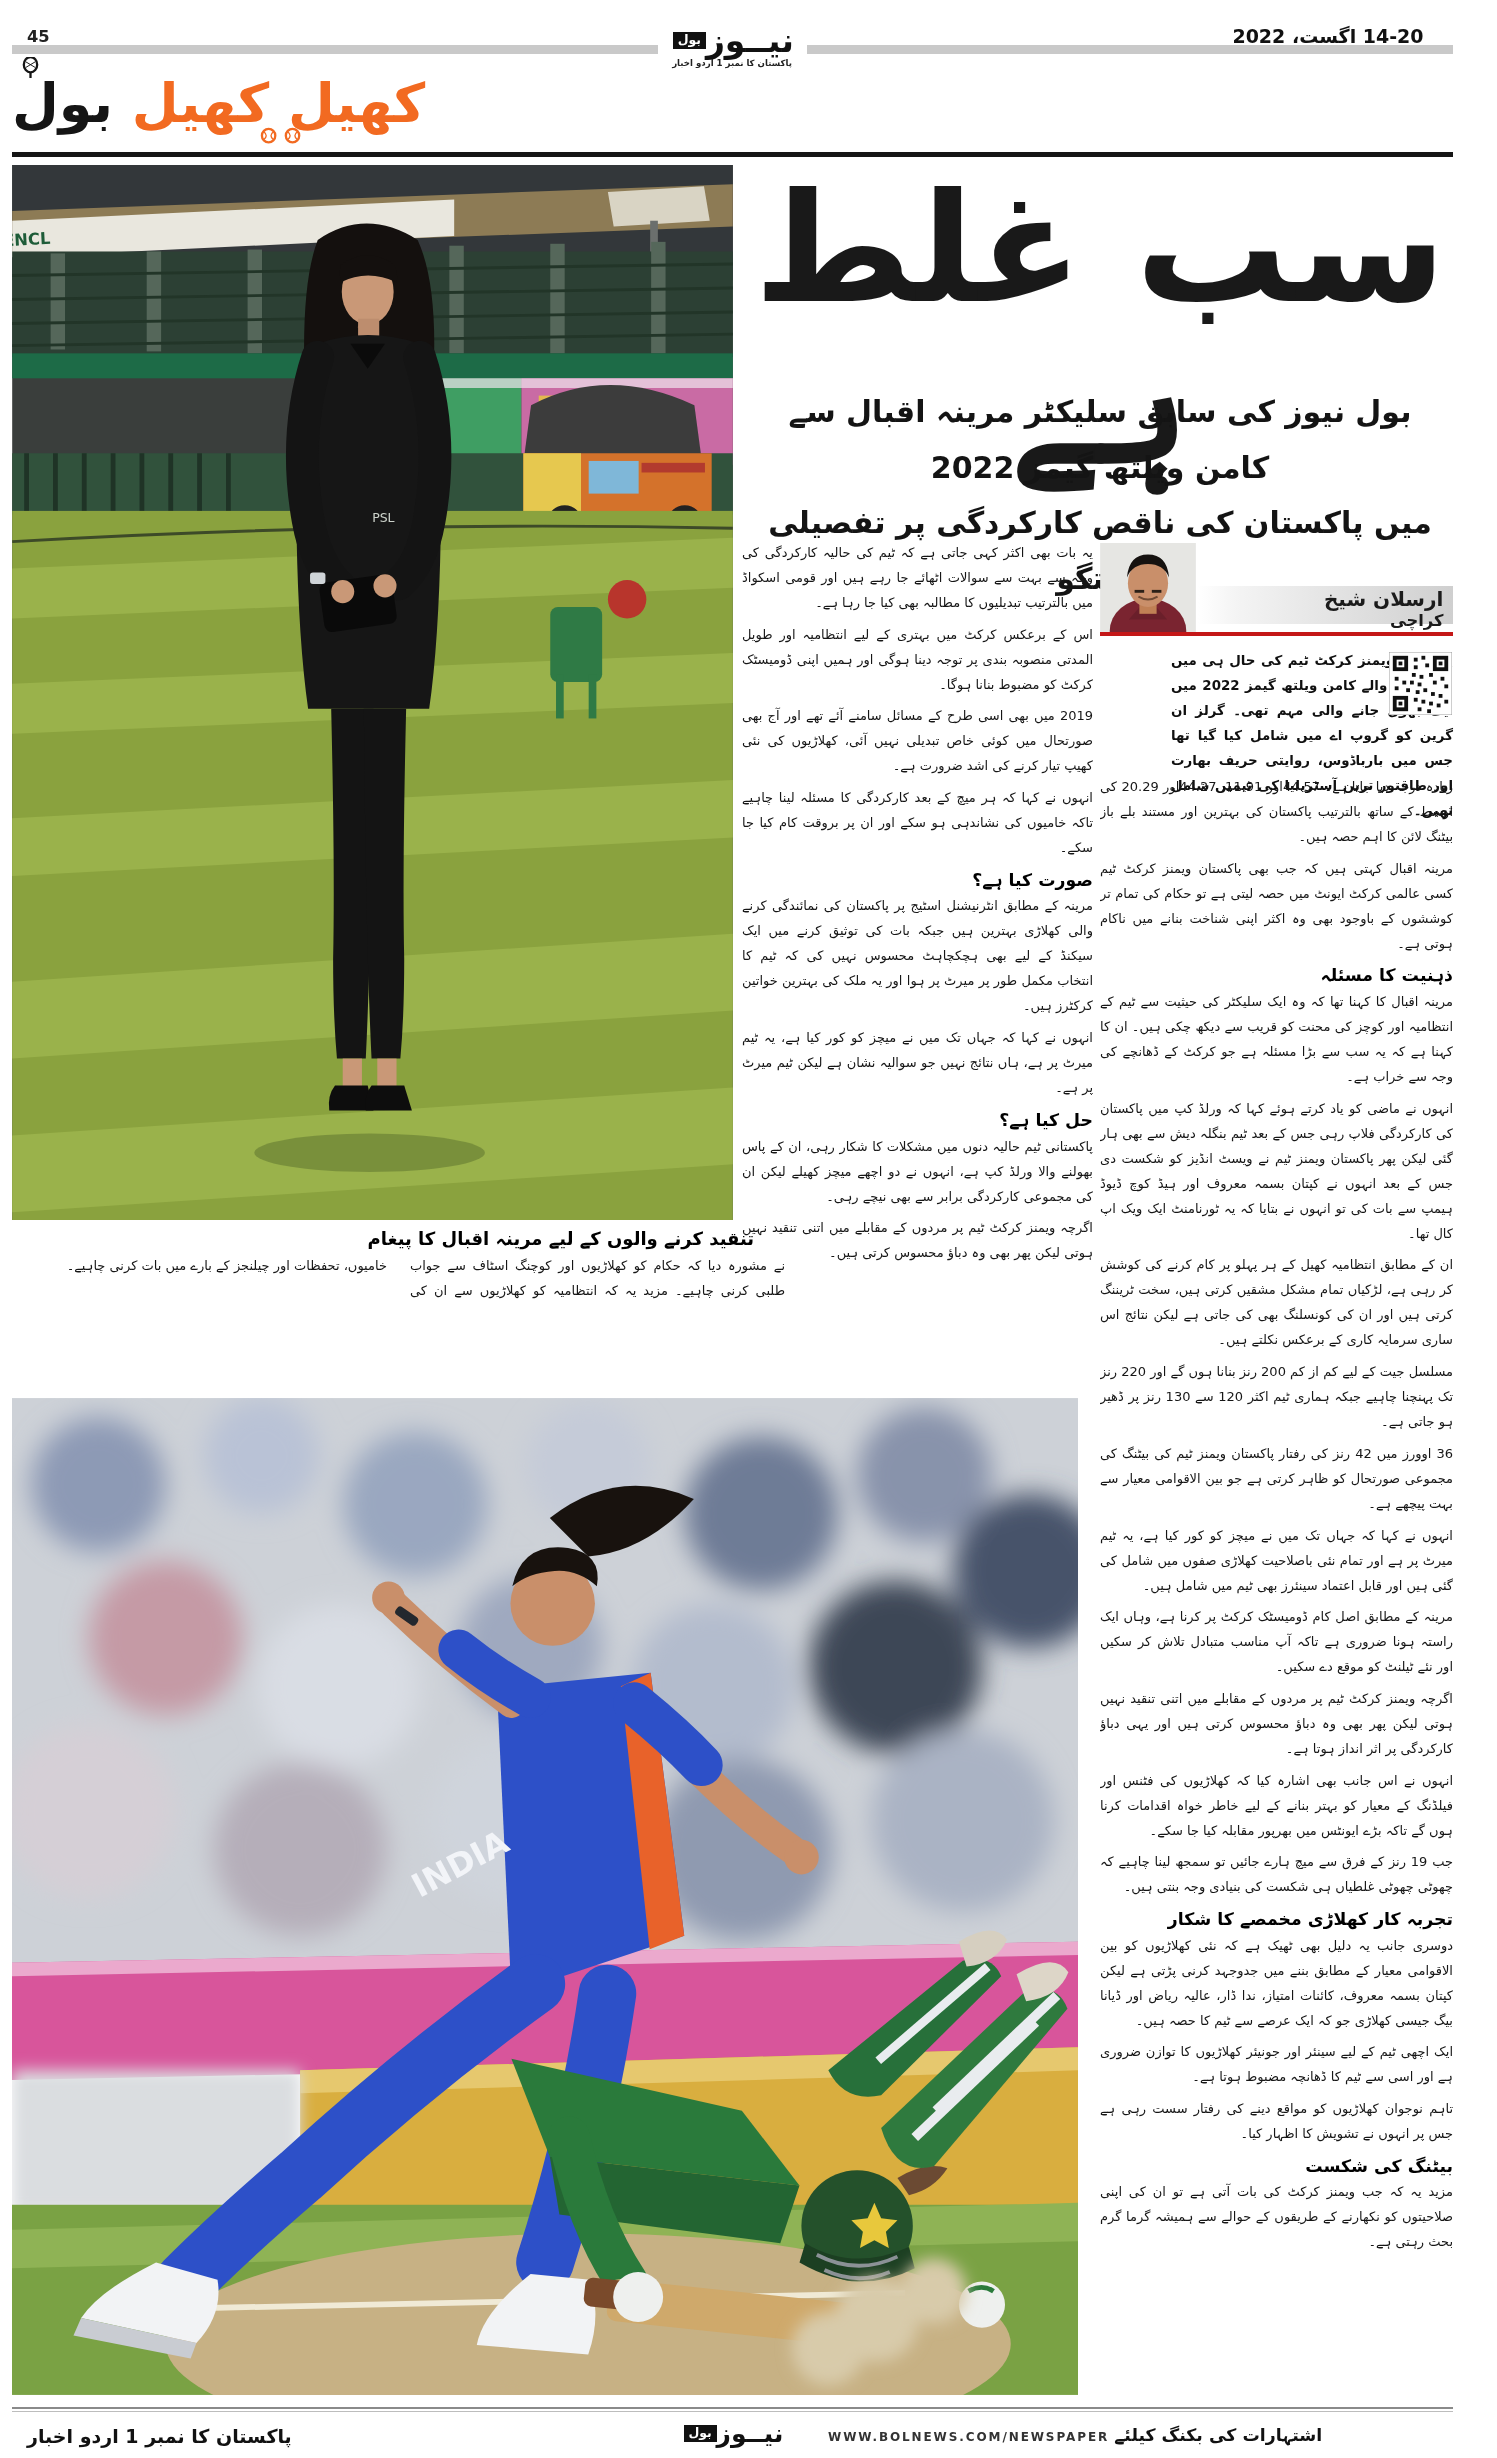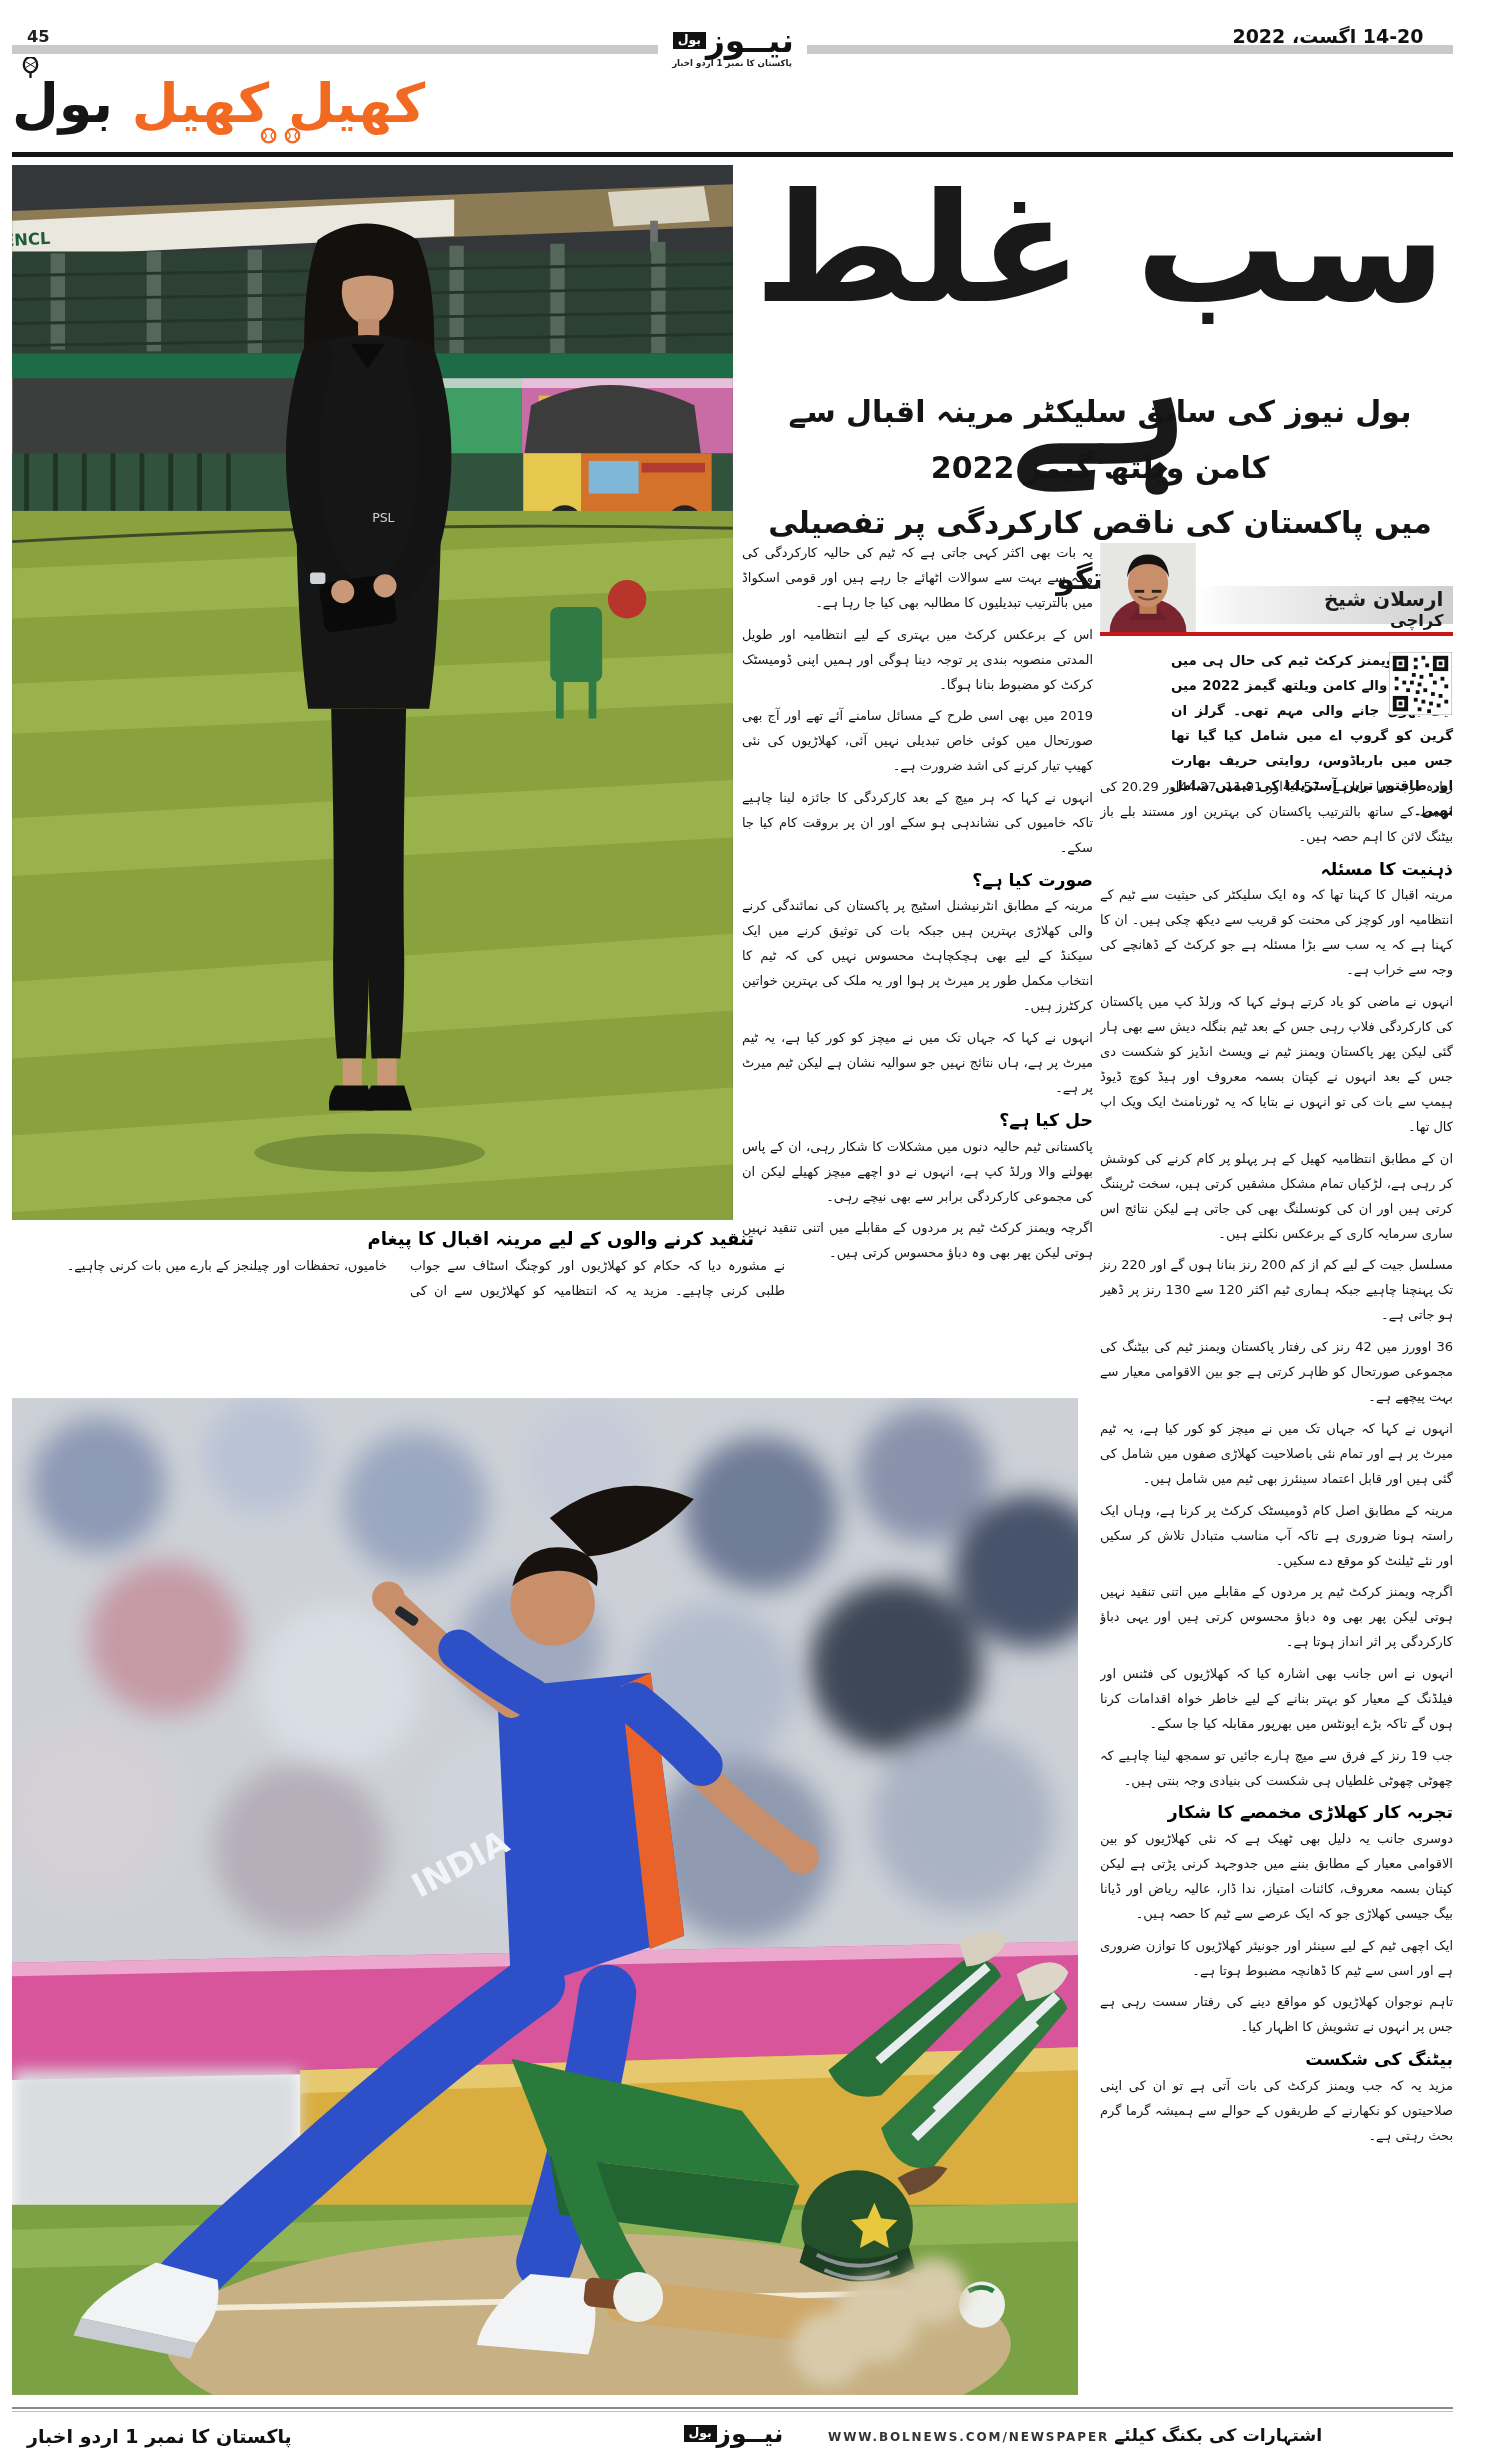--- a/index.html
+++ b/index.html
@@ -252,20 +252,21 @@
         <rect x="58" y="50" width="4" height="4"></rect>
           <rect x="30" y="58" width="4" height="4"></rect>
           <rect x="40" y="60" width="4" height="4"></rect>
       </g>
     </svg>
     <div class="lead" style="width:282px;">پاکستان ویمنز کرکٹ ٹیم کی حال ہی میں ختم ہونے والے کامن ویلتھ گیمز 2022 میں ایک بھول جانے والی مہم تھی۔ گرلز ان گرین کو گروپ اے میں شامل کیا گیا تھا جس میں بارباڈوس، روایتی حریف بھارت اور طاقتور ترین آسٹریلیا کی ٹیمیں شامل تھیں۔</div>
   </div>
 
   <div class="abs colflow" style="left:1117px;top:774px;width:353px;height:1620px;">
       <div class="para">زیادہ درجہ دیا جاتا ہے۔ 44.57اور 11.91، 44.27اور 20.29 کی اوسط کے ساتھ بالترتیب پاکستان کی بہترین اور مستند بلے باز بیٹنگ لائن کا اہم حصہ ہیں۔</div>
+      <div class="para">مرینہ اقبال کہتی ہیں کہ جب بھی پاکستان ویمنز کرکٹ ٹیم کسی عالمی کرکٹ ایونٹ میں حصہ لیتی ہے تو حکام کی تمام تر کوششوں کے باوجود بھی وہ اکثر اپنی شناخت بنانے میں ناکام ہوتی ہے۔</div>
       <div class="subhead">ذہنیت کا مسئلہ</div>
       <div class="para">مرینہ اقبال کا کہنا تھا کہ وہ ایک سلیکٹر کی حیثیت سے ٹیم کے انتظامیہ اور کوچز کی محنت کو قریب سے دیکھ چکی ہیں۔ ان کا کہنا ہے کہ یہ سب سے بڑا مسئلہ ہے جو کرکٹ کے ڈھانچے کی وجہ سے خراب ہے۔</div>
       <div class="para">انہوں نے ماضی کو یاد کرتے ہوئے کہا کہ ورلڈ کپ میں پاکستان کی کارکردگی فلاپ رہی جس کے بعد ٹیم بنگلہ دیش سے بھی ہار گئی لیکن پھر پاکستان ویمنز ٹیم نے ویسٹ انڈیز کو شکست دی جس کے بعد انہوں نے کپتان بسمہ معروف اور ہیڈ کوچ ڈیوڈ ہیمپ سے بات کی تو انہوں نے بتایا کہ یہ ٹورنامنٹ ایک ویک اپ کال تھا۔</div>
       <div class="para">ان کے مطابق انتظامیہ کھیل کے ہر پہلو پر کام کرنے کی کوشش کر رہی ہے، لڑکیاں تمام مشکل مشقیں کرتی ہیں، سخت ٹریننگ کرتی ہیں اور ان کی کونسلنگ بھی کی جاتی ہے لیکن نتائج اس ساری سرمایہ کاری کے برعکس نکلتے ہیں۔</div>
       <div class="para">مسلسل جیت کے لیے کم از کم 200 رنز بنانا ہوں گے اور 220 رنز تک پہنچنا چاہیے جبکہ ہماری ٹیم اکثر 120 سے 130 رنز پر ڈھیر ہو جاتی ہے۔</div>
       <div class="para">36 اوورز میں 42 رنز کی رفتار پاکستان ویمنز ٹیم کی بیٹنگ کی مجموعی صورتحال کو ظاہر کرتی ہے جو بین الاقوامی معیار سے بہت پیچھے ہے۔</div>
       <div class="para">انہوں نے کہا کہ جہاں تک میں نے میچز کو کور کیا ہے، یہ ٹیم میرٹ پر ہے اور تمام نئی باصلاحیت کھلاڑی صفوں میں شامل کی گئی ہیں اور قابل اعتماد سینئرز بھی ٹیم میں شامل ہیں۔</div>
       <div class="para">مرینہ کے مطابق اصل کام ڈومیسٹک کرکٹ پر کرنا ہے، وہاں ایک راستہ ہونا ضروری ہے تاکہ آپ مناسب متبادل تلاش کر سکیں اور نئے ٹیلنٹ کو موقع دے سکیں۔</div>
       <div class="para">اگرچہ ویمنز کرکٹ ٹیم پر مردوں کے مقابلے میں اتنی تنقید نہیں ہوتی لیکن پھر بھی وہ دباؤ محسوس کرتی ہیں اور یہی دباؤ کارکردگی پر اثر انداز ہوتا ہے۔</div>
       <div class="para">انہوں نے اس جانب بھی اشارہ کیا کہ کھلاڑیوں کی فٹنس اور فیلڈنگ کے معیار کو بہتر بنانے کے لیے خاطر خواہ اقدامات کرنا ہوں گے تاکہ بڑے ایونٹس میں بھرپور مقابلہ کیا جا سکے۔</div>
@@ -275,21 +276,21 @@
       <div class="para">ایک اچھی ٹیم کے لیے سینئر اور جونیئر کھلاڑیوں کا توازن ضروری ہے اور اسی سے ٹیم کا ڈھانچہ مضبوط ہوتا ہے۔</div>
       <div class="para">تاہم نوجوان کھلاڑیوں کو مواقع دینے کی رفتار سست رہی ہے جس پر انہوں نے تشویش کا اظہار کیا۔</div>
       <div class="subhead">بیٹنگ کی شکست</div>
       <div class="para">مزید یہ کہ جب ویمنز کرکٹ کی بات آتی ہے تو ان کی اپنی صلاحیتوں کو نکھارنے کے طریقوں کے حوالے سے ہمیشہ گرما گرم بحث رہتی ہے۔</div>
     </div>
 
   <div class="abs colflow" style="left:759px;top:540px;width:351px;height:857px;">
       <div class="para">یہ بات بھی اکثر کہی جاتی ہے کہ ٹیم کی حالیہ کارکردگی کی وجہ سے بہت سے سوالات اٹھائے جا رہے ہیں اور قومی اسکواڈ میں بالترتیب تبدیلیوں کا مطالبہ بھی کیا جا رہا ہے۔</div>
       <div class="para">اس کے برعکس کرکٹ میں بہتری کے لیے انتظامیہ اور طویل المدتی منصوبہ بندی پر توجہ دینا ہوگی اور ہمیں اپنی ڈومیسٹک کرکٹ کو مضبوط بنانا ہوگا۔</div>
       <div class="para">2019 میں بھی اسی طرح کے مسائل سامنے آئے تھے اور آج بھی صورتحال میں کوئی خاص تبدیلی نہیں آئی، کھلاڑیوں کی نئی کھیپ تیار کرنے کی اشد ضرورت ہے۔</div>
-      <div class="para">انہوں نے کہا کہ ہر میچ کے بعد کارکردگی کا جائزہ لینا چاہیے تاکہ خامیوں کی نشاندہی ہو سکے اور ان پر بروقت کام کیا جا سکے۔</div>
+      <div class="para">انہوں نے کہا کہ ہر میچ کے بعد کارکردگی کا مسئلہ لینا چاہیے تاکہ خامیوں کی نشاندہی ہو سکے اور ان پر بروقت کام کیا جا سکے۔</div>
       <div class="subhead">صورت کیا ہے؟</div>
       <div class="para">مرینہ کے مطابق انٹرنیشنل اسٹیج پر پاکستان کی نمائندگی کرنے والی کھلاڑی بہترین ہیں جبکہ بات کی توثیق کرنے میں ایک سیکنڈ کے لیے بھی ہچکچاہٹ محسوس نہیں کی کہ ٹیم کا انتخاب مکمل طور پر میرٹ پر ہوا اور یہ ملک کی بہترین خواتین کرکٹرز ہیں۔</div>
       <div class="para">انہوں نے کہا کہ جہاں تک میں نے میچز کو کور کیا ہے، یہ ٹیم میرٹ پر ہے، ہاں نتائج نہیں جو سوالیہ نشان ہے لیکن ٹیم میرٹ پر ہے۔</div>
       <div class="subhead">حل کیا ہے؟</div>
       <div class="para">پاکستانی ٹیم حالیہ دنوں میں مشکلات کا شکار رہی، ان کے پاس بھولنے والا ورلڈ کپ ہے، انہوں نے دو اچھے میچز کھیلے لیکن ان کی مجموعی کارکردگی برابر سے بھی نیچے رہی۔</div>
       <div class="para">اگرچہ ویمنز کرکٹ ٹیم پر مردوں کے مقابلے میں اتنی تنقید نہیں ہوتی لیکن پھر بھی وہ دباؤ محسوس کرتی ہیں۔</div>
     </div>
 
   <div class="abs" style="left:29px;top:1228px;width:773px;height:167px;">
     <div class="bottom-heading" style="width:58%;">تنقید کرنے والوں کے لیے مرینہ اقبال کا پیغام</div>

